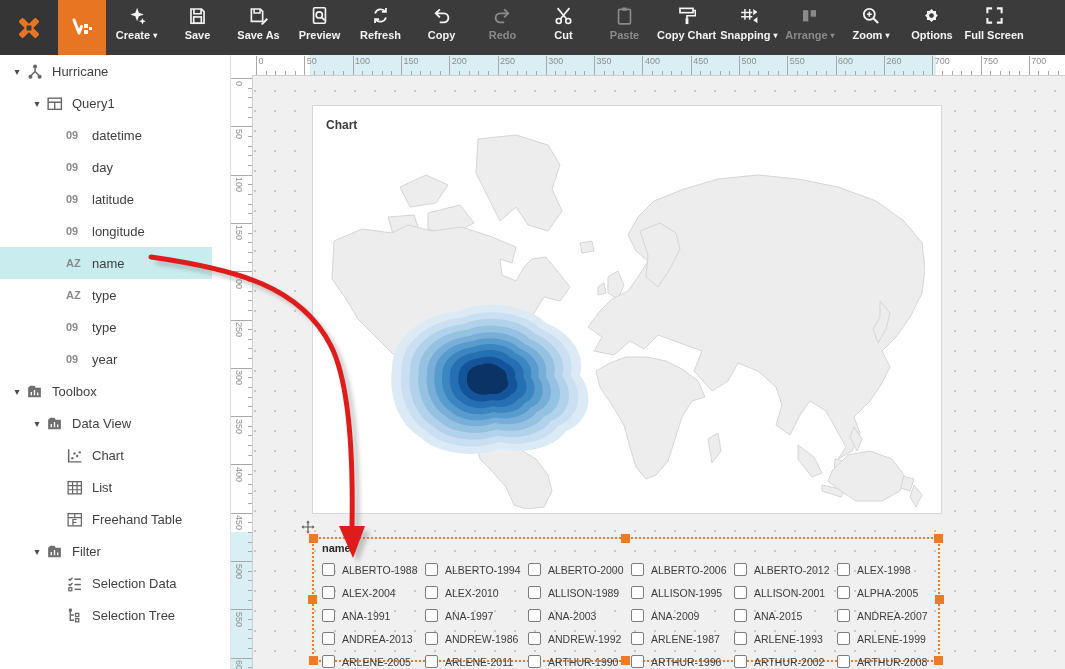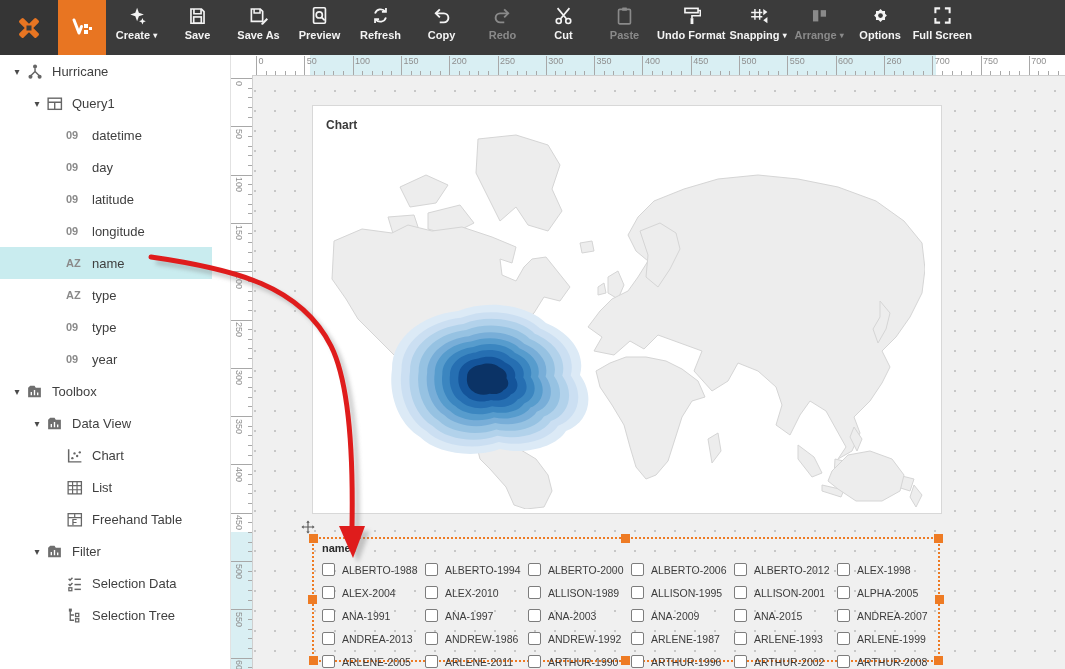--- a/index.html
+++ b/index.html
@@ -161,35 +161,43 @@
             <rect x="6" y="1.2" width="4" height="2.8" rx="0.5" fill="currentColor"></rect>
           </svg>
           <span class="tlabel">Paste</span>
         </div>
         <div class="tbtn">
           <svg class="icn" viewBox="0 0 16 16">
             <rect x="2.5" y="2" width="11" height="3.6" stroke="currentColor" stroke-width="1.4" fill="none"></rect>
             <path d="M13.5 3.8h2v4.4H8.4v2" fill="none" stroke="currentColor" stroke-width="1.4"></path>
             <rect x="7.2" y="10.2" width="2.4" height="5" fill="currentColor"></rect>
           </svg>
-          <span class="tlabel">Undo Format</span>
+          <span class="tlabel">Copy Chart</span>
         </div>
         <div class="tbtn">
           <svg class="icn" viewBox="0 0 16 16">
             <path d="M5 2.5v9M9 2.5v9M1.8 5.5h9.4M1.8 9h9.4" stroke="currentColor" stroke-width="1.2"></path>
             <path d="M12 2.5l3.5 2.6L12 7.7zM15.5 14.5L12 11.9l3.5-2.6z" fill="currentColor"></path>
           </svg>
           <span class="tlabel">Snapping <span class="caret">▾</span></span>
         </div>
         <div class="tbtn disabled">
           <svg class="icn" viewBox="0 0 16 16">
             <rect x="2.5" y="3.5" width="4.5" height="9.5" fill="currentColor"></rect>
             <rect x="9" y="3.5" width="4.5" height="5.5" fill="currentColor"></rect>
           </svg>
           <span class="tlabel">Arrange <span class="caret">▾</span></span>
+        </div>
+        <div class="tbtn">
+          <svg class="icn" viewBox="0 0 16 16">
+            <circle cx="7" cy="7" r="4.6" stroke="currentColor" stroke-width="1.5" fill="none"></circle>
+            <path d="M10.4 10.4l4 4" stroke="currentColor" stroke-width="1.8"></path>
+            <path d="M4.9 7h4.2M7 4.9v4.2" stroke="currentColor" stroke-width="1.3"></path>
+          </svg>
+          <span class="tlabel">Zoom <span class="caret">▾</span></span>
         </div>
         <div class="tbtn">
           <svg class="icn" viewBox="0 0 16 16">
             <rect x="4.2" y="4.2" width="7.6" height="7.6" fill="currentColor"></rect>
             <rect x="4.2" y="4.2" width="7.6" height="7.6" fill="currentColor" transform="rotate(45 8 8)"></rect>
             <circle cx="8" cy="8" r="2" fill="#3b3b3b"></circle>
           </svg>
           <span class="tlabel">Options</span>
         </div>
         <div class="tbtn">

